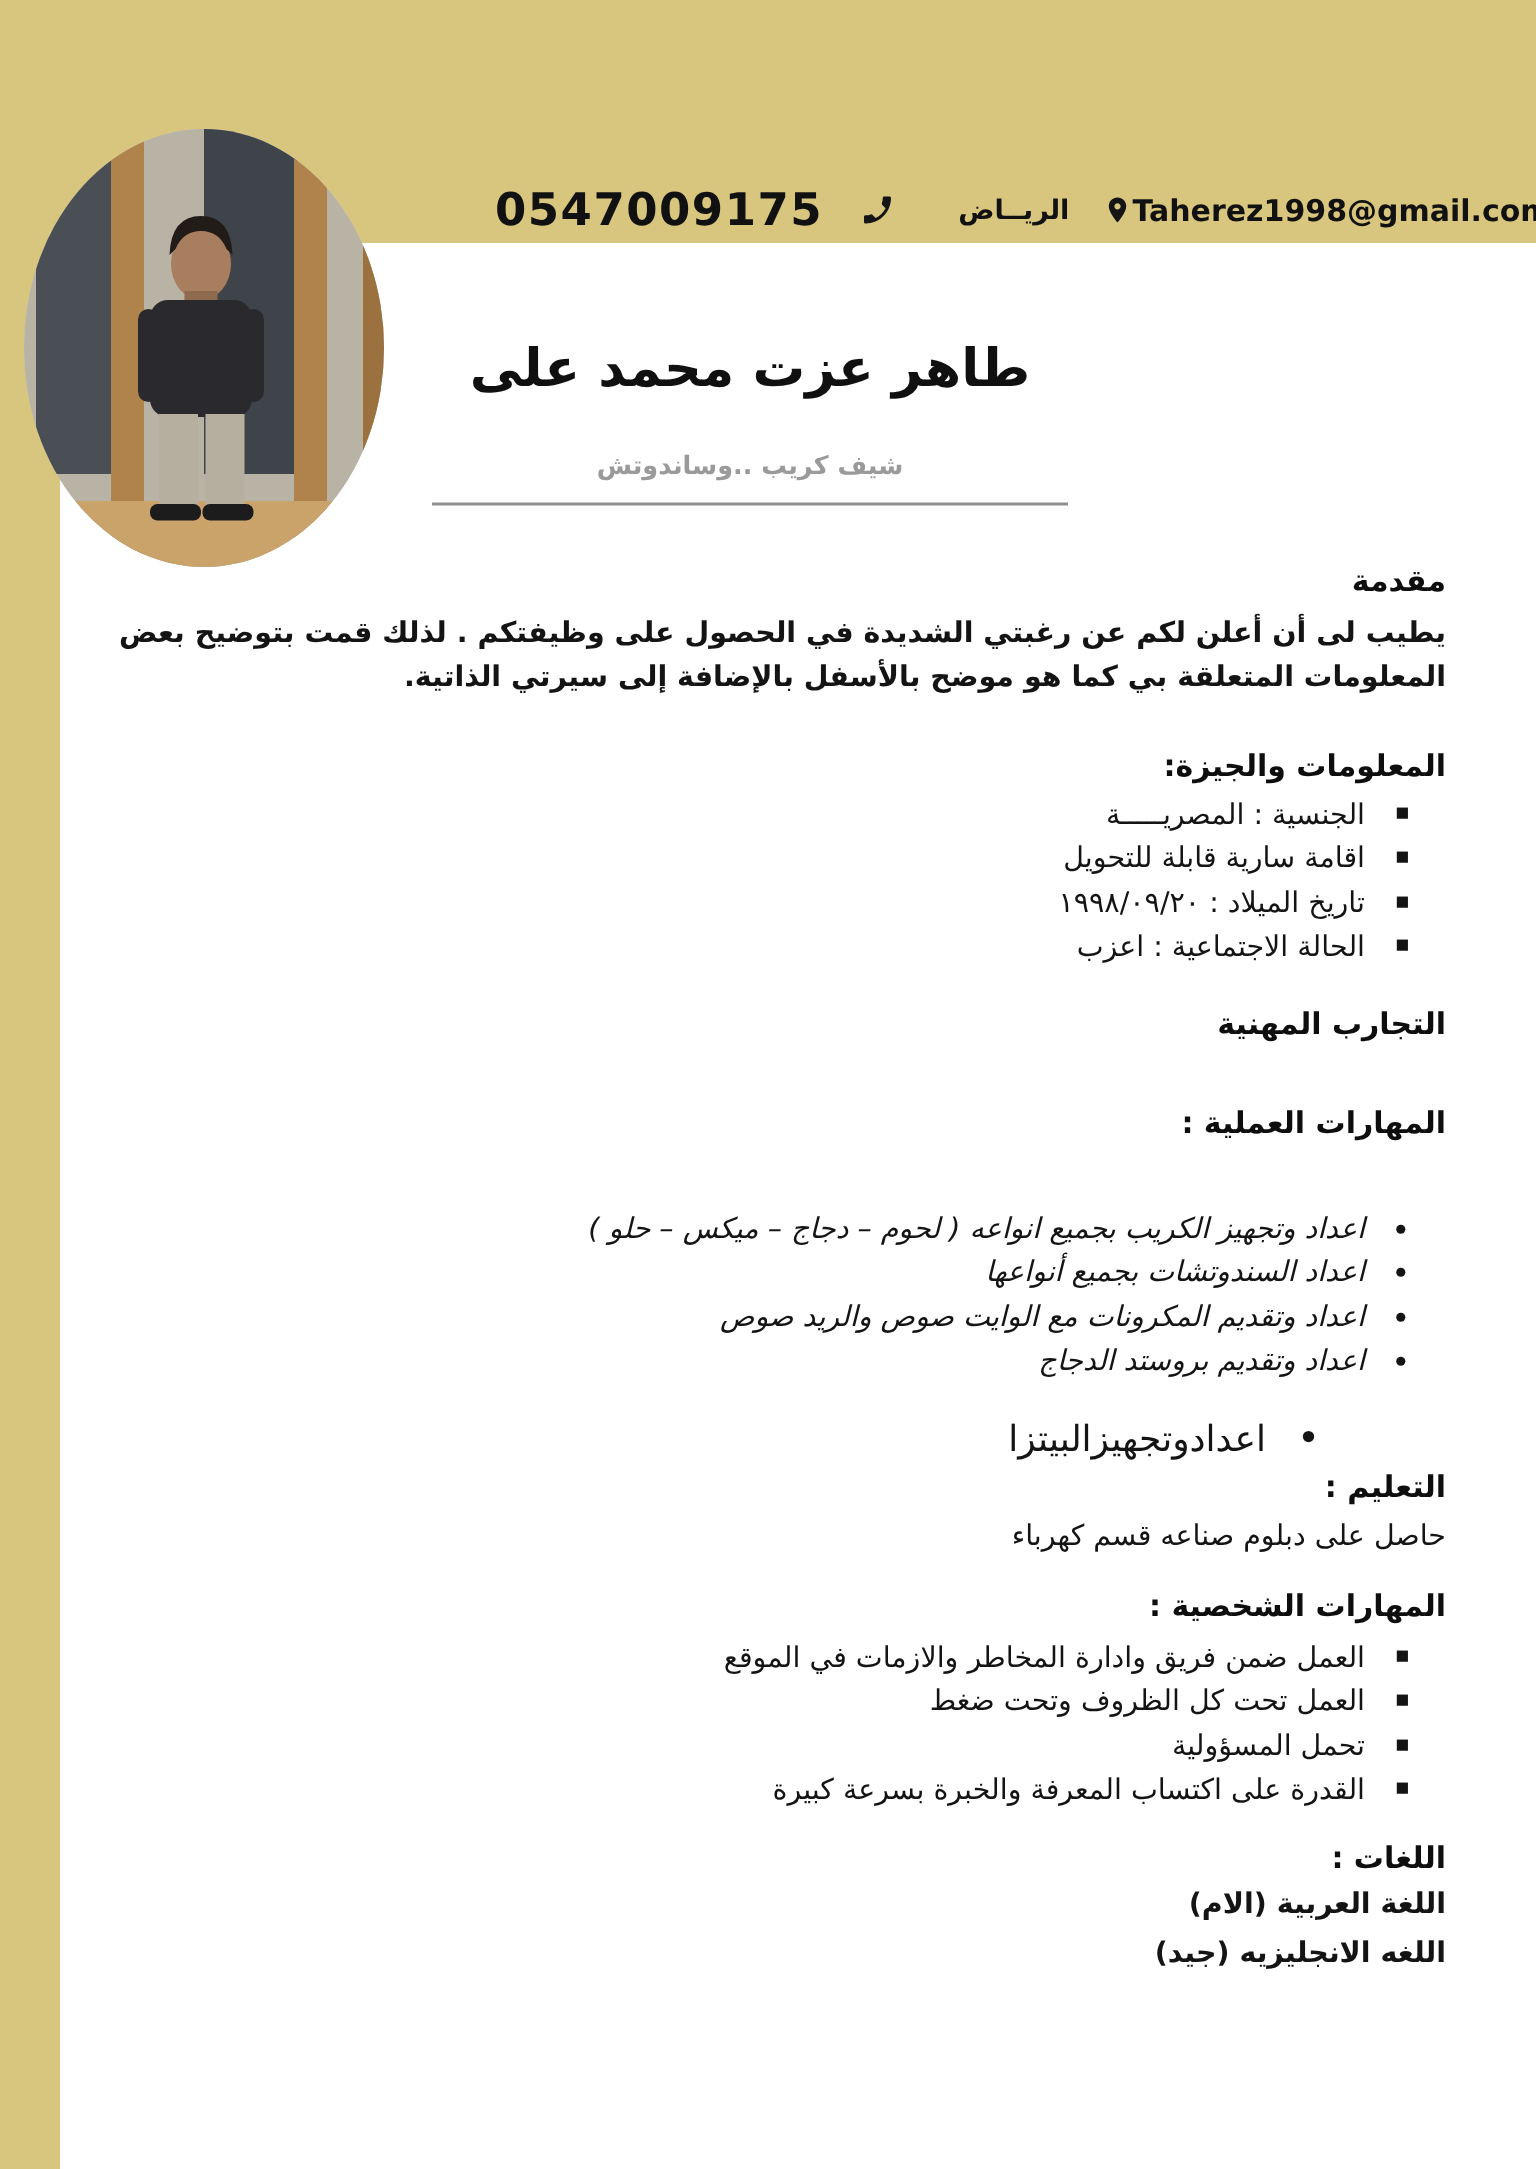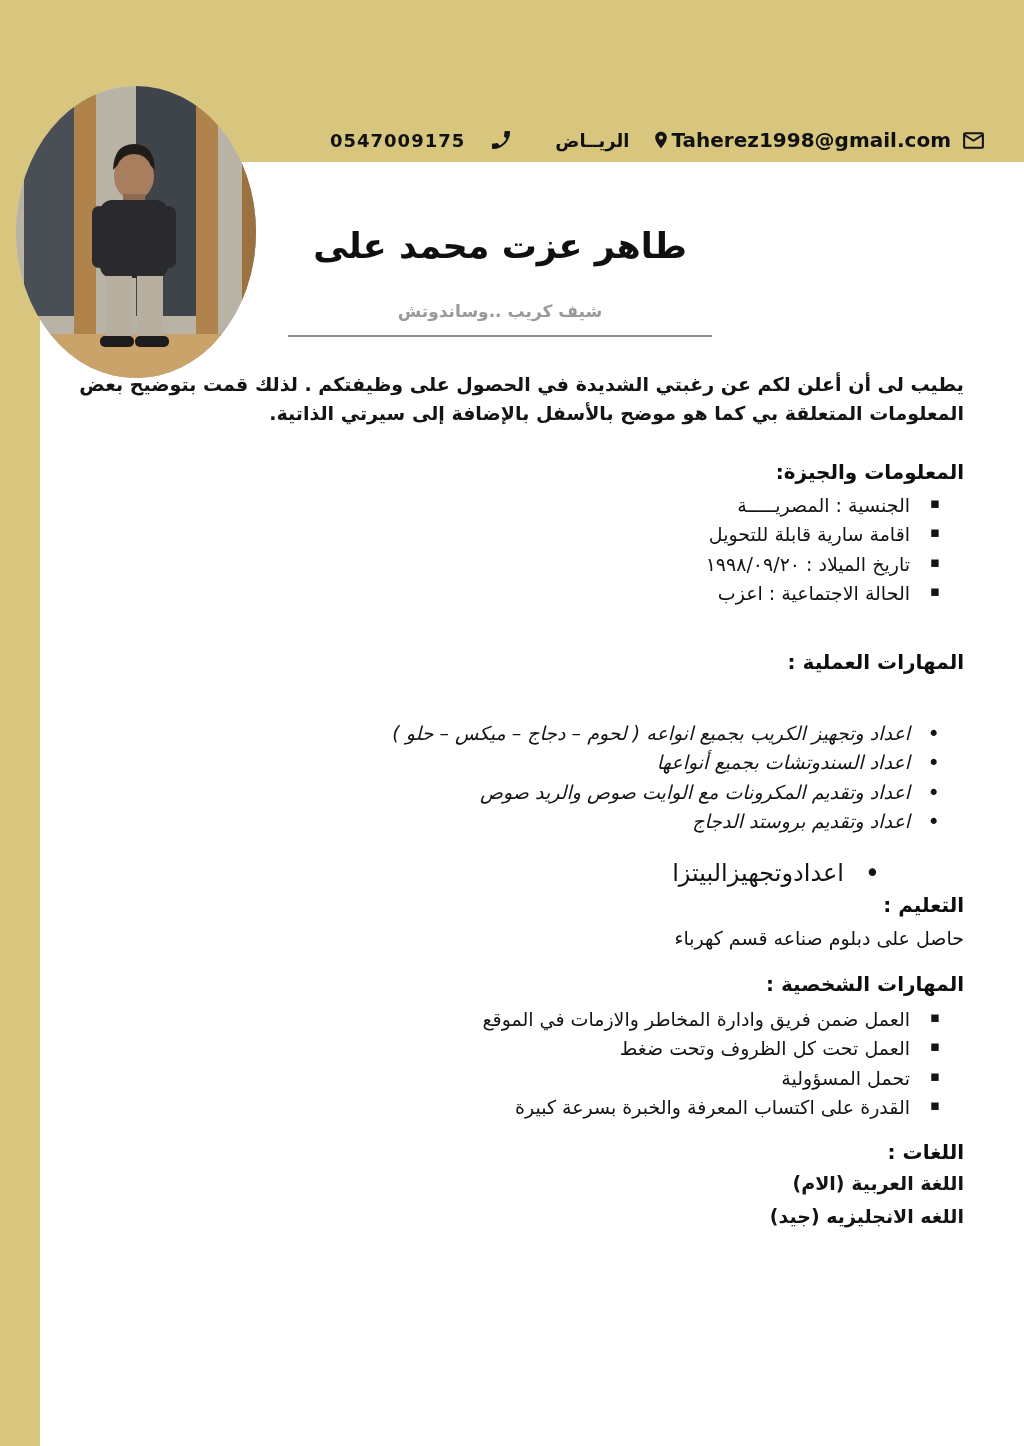--- a/index.html
+++ b/index.html
@@ -25,21 +25,21 @@
   }
   .photo-wrap svg { width:100%; height:100%; display:block; }
 
   
   .contact-row {
     position:absolute; top:124px; left:330px; right:38px; height:32px;
     display:flex; align-items:center; direction:ltr;
     font-weight:bold; color:#111;
   }
   .contact-text { white-space:nowrap; }
-  .phone-text { font-size:18px; letter-spacing:1px;text-align:center; }
+  .phone-text { font-size:30px; letter-spacing:1px;text-align:center; }
   .city-text  { font-size:18px; margin-left:42px; }
   .email-text { font-size:20px; margin-left:auto; }
   .icon { fill:#151515; flex:0 0 auto; }
   .icon-phone { width:24px; height:24px; margin-left:24px; transform:scaleX(-1); }
   .icon-pin   { width:20px; height:20px; margin-left:22px; }
   .icon-mail  { width:25px; height:25px; margin-left:10px; }
 
   
   .name-block { position:absolute; top:225px; left:288px; width:424px; text-align:center; }
   .name { font-size:35px; font-weight:bold; line-height:1.2; color:#101010; }
@@ -124,30 +124,32 @@
   </div>
 
   <div class="name-block">
     <h1 class="name">طاهر عزت محمد على</h1>
     <div class="subtitle">شيف كريب ..وساندوتش</div>
     <hr class="name-divider">
   </div>
 
   <div class="content">
 
+    <h2 class="sec intro-h">مقدمة</h2>
     <p class="intro-p">يطيب لى أن أعلن لكم عن رغبتي الشديدة في الحصول على وظيفتكم . لذلك قمت بتوضيح بعض المعلومات المتعلقة بي كما هو موضح بالأسفل بالإضافة إلى سيرتي الذاتية.</p>
 
     <h2 class="sec pinfo-h">المعلومات والجيزة:</h2>
     <ul class="blist sq pinfo-list">
       <li>الجنسية : المصريـــــة</li>
       <li>اقامة سارية قابلة للتحويل</li>
       <li>تاريخ الميلاد : ١٩٩٨/٠٩/٢٠</li>
       <li>الحالة الاجتماعية : اعزب</li>
     </ul>
 
+    <h2 class="sec exp-h">التجارب المهنية</h2>
 
     <h2 class="sec wskills-h">المهارات العملية :</h2>
     <ul class="blist rd wskills-list">
       <li>اعداد وتجهيز الكريب بجميع انواعه ( لحوم – دجاج – ميكس – حلو )</li>
       <li>اعداد السندوتشات بجميع أنواعها</li>
       <li>اعداد وتقديم المكرونات مع الوايت صوص والريد صوص</li>
       <li>اعداد وتقديم بروستد الدجاج</li>
     </ul>
 
     <div class="pizza">اعدادوتجهيزالبيتزا</div>

